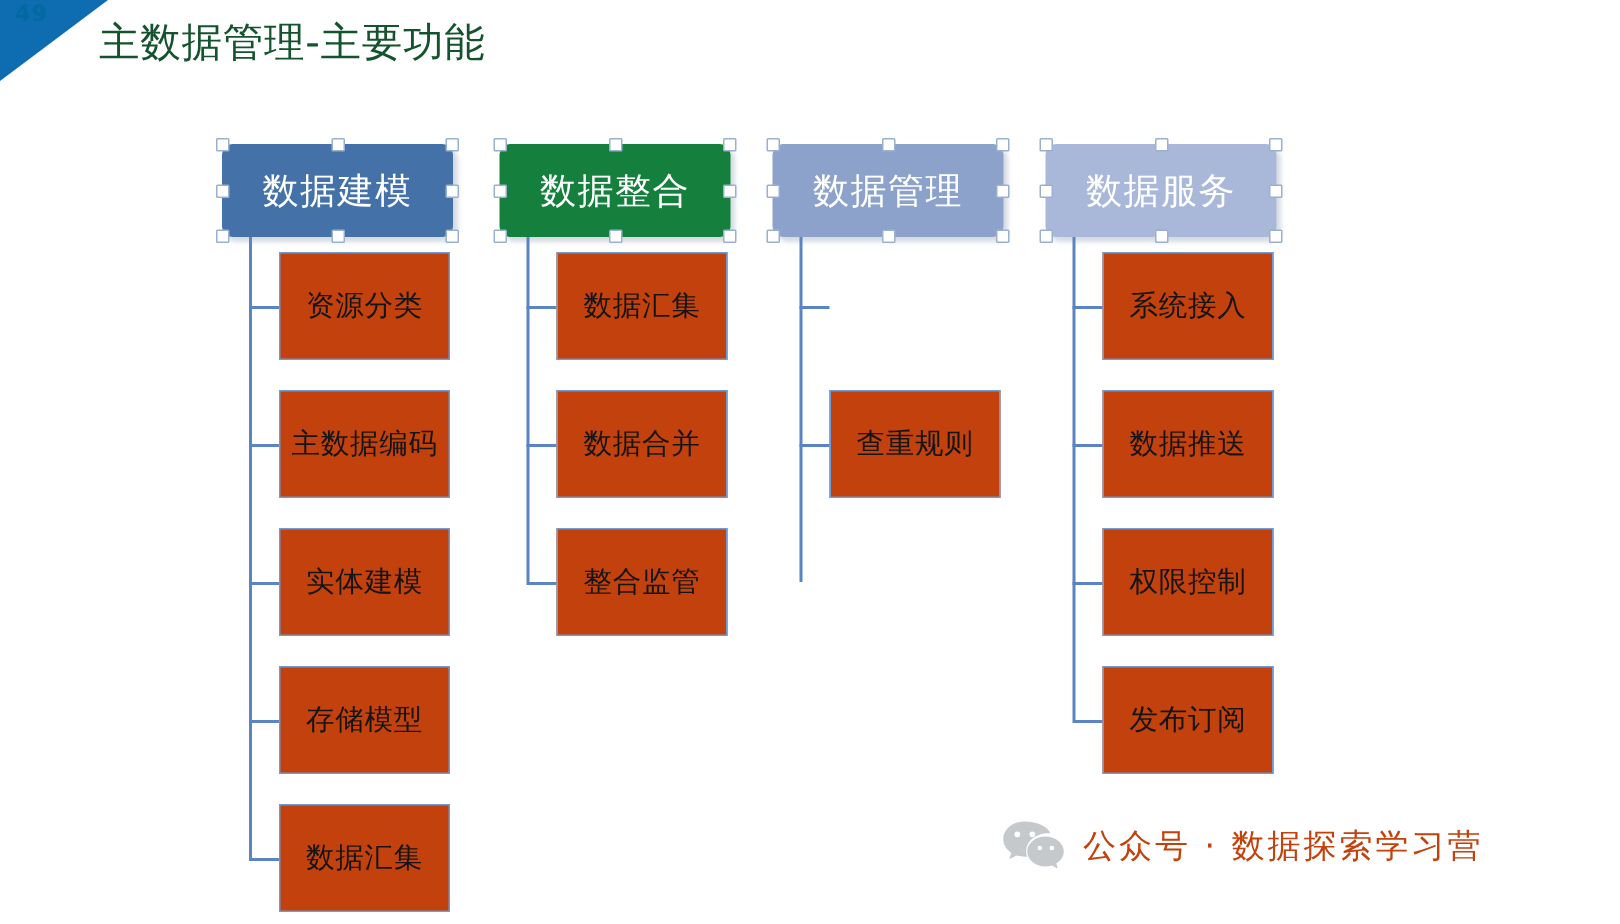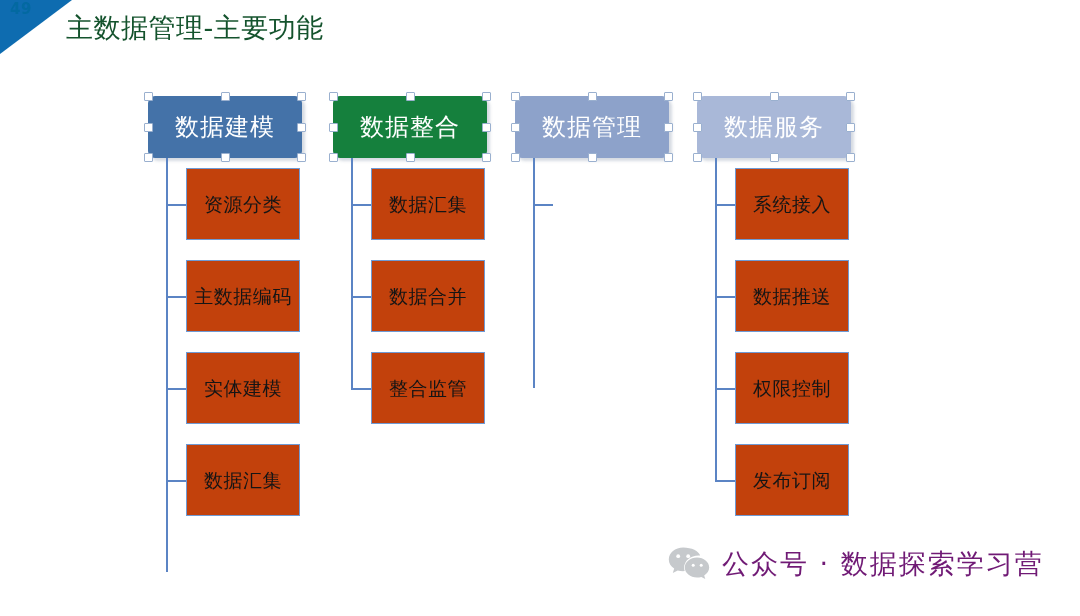--- a/index.html
+++ b/index.html
@@ -155,23 +155,23 @@
     position: absolute;
     left: 668px;
     top: 546px;
     display: flex;
     align-items: center;
     gap: 12px;
     color: #bfc2c5;
     pointer-events: none;
   }
   #watermark .wm-text {
-    font-size: 27px;
+    font-size: 22px;
     letter-spacing: 2px;
-    color: #701a75;
+    color: #c2410c;
     white-space: nowrap;
   }
   #watermark .wechat-icon { display: block; }
 </style>
 </head>
 <body>
 
 <div id="corner-flag">
   <div class="tri"></div>
 </div>
@@ -208,20 +208,26 @@
         </div>
         <div class="child-row">
           <div class="stub"></div>
           <div class="child-box">
             <span class="label">实体建模</span>
           </div>
         </div>
         <div class="child-row">
           <div class="stub"></div>
           <div class="child-box">
+            <span class="label">存储模型</span>
+          </div>
+        </div>
+        <div class="child-row">
+          <div class="stub"></div>
+          <div class="child-box">
             <span class="label">数据汇集</span>
           </div>
         </div>
       </div>
     </div>
     <div class="column col-1">
       <div class="header-card" style="background: #15803d;">
         <span class="label">数据整合</span>
         <span class="sel-handle sh-tl"></span>
         <span class="sel-handle sh-tm"></span>
@@ -263,20 +269,26 @@
         <span class="sel-handle sh-ml"></span>
         <span class="sel-handle sh-mr"></span>
         <span class="sel-handle sh-bl"></span>
         <span class="sel-handle sh-bm"></span>
         <span class="sel-handle sh-br"></span>
       </div>
       <div class="tree">
         <div class="spine" style="height: 230px;"></div>
         <div class="child-row">
           <div class="stub"></div>
+        </div>
+        <div class="child-row">
+          <div class="stub"></div>
+          <div class="child-box">
+            <span class="label">查重规则</span>
+          </div>
         </div>
       </div>
     </div>
     <div class="column col-3">
       <div class="header-card" style="background: rgb(169, 184, 216);">
         <span class="label">数据服务</span>
         <span class="sel-handle sh-tl"></span>
         <span class="sel-handle sh-tm"></span>
         <span class="sel-handle sh-tr"></span>
         <span class="sel-handle sh-ml"></span>

